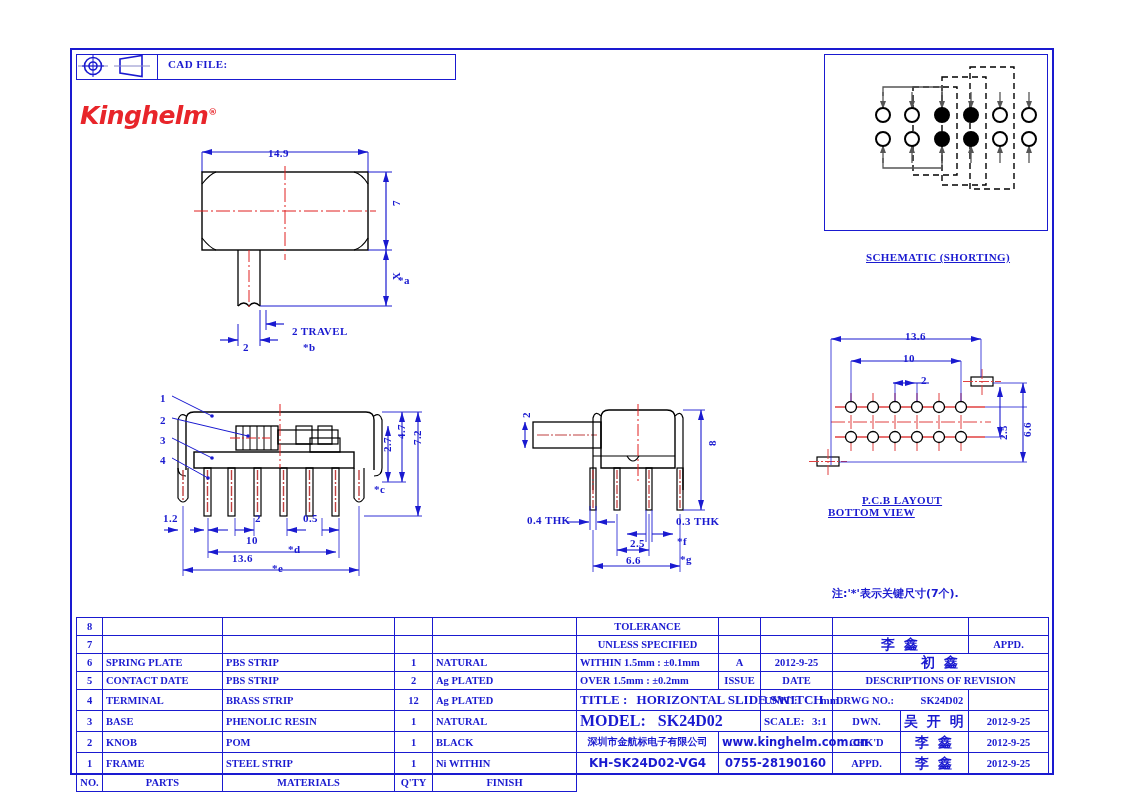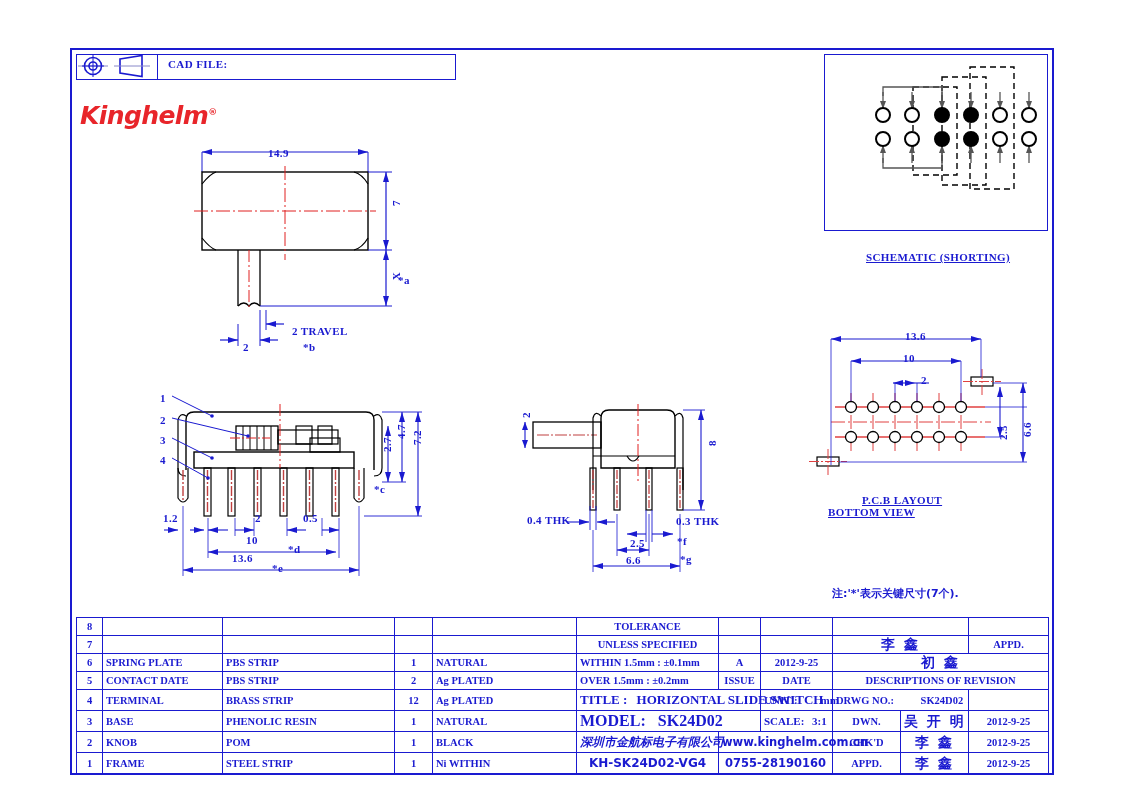--- a/index.html
+++ b/index.html
@@ -547,33 +547,41 @@
       <td class="ctr">DWN.</td>
       <td class="ctr sig cn">吴 开 明</td>
       <td class="ctr">2012-9-25</td>
     </tr>
     <tr>
       <td class="ctr">2</td>
       <td>KNOB</td>
       <td>POM</td>
       <td class="ctr">1</td>
       <td>BLACK</td>
-      <td class="ctr cn" style="font-size:12px;height:20px;line-height:20px;font-style:italic;">深圳市金航标电子有限公司</td>
+      <td class="ctr cn" style="font-size:10px;height:20px;line-height:20px;">深圳市金航标电子有限公司</td>
       <td colspan="2" class="ctr cn" style="font-size:11.5px">www.kinghelm.com.cn</td>
       <td class="ctr">CHK'D</td>
       <td class="ctr sig cn">李 鑫</td>
       <td class="ctr">2012-9-25</td>
     </tr>
     <tr>
       <td class="ctr">1</td>
       <td>FRAME</td>
       <td>STEEL  STRIP</td>
       <td class="ctr">1</td>
       <td>Ni  WITHIN</td>
       <td class="ctr cn" style="font-size:12px;height:20px;line-height:20px;">KH-SK24D02-VG4</td>
       <td colspan="2" class="ctr cn" style="font-size:11.5px">0755-28190160</td>
       <td class="ctr">APPD.</td>
       <td class="ctr sig cn">李 鑫</td>
       <td class="ctr">2012-9-25</td>
     </tr>
+    <tr>
+      <td class="ctr">NO.</td>
+      <td class="ctr">PARTS</td>
+      <td class="ctr">MATERIALS</td>
+      <td class="ctr">Q'TY</td>
+      <td class="ctr">FINISH</td>
+      <td colspan="6" style="border:none"></td>
+    </tr>
   </tbody>
     </table>
 </div>
 
 </body></html>

